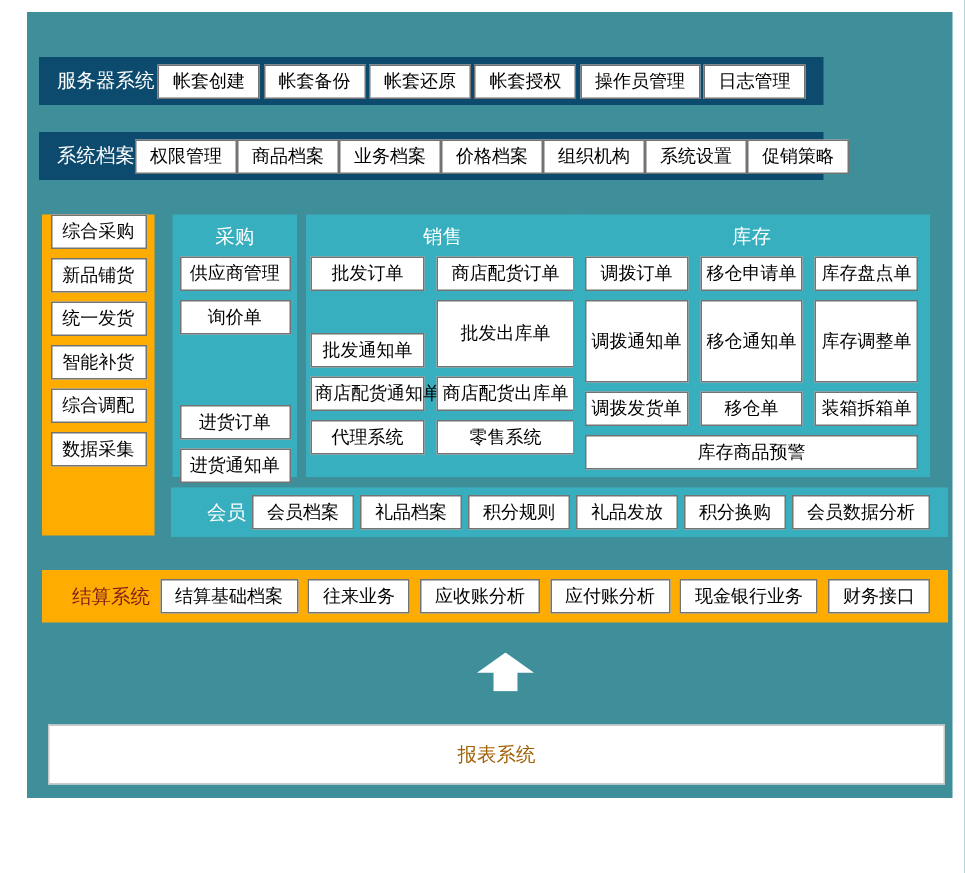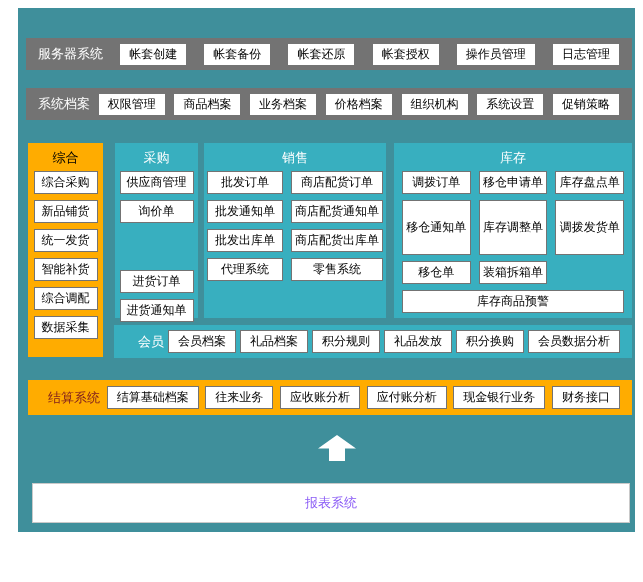--- a/index.html
+++ b/index.html
@@ -1,21 +1,21 @@
 <!DOCTYPE html>
 <html><head>
 <meta charset="utf-8">
 <style>
   * { margin:0; padding:0; box-sizing:border-box; }
   body { background:#ffffff; font-family:"DejaVu Sans", sans-serif; }
   .page { position:relative; width:643px; height:582px; background:#ffffff; overflow:hidden; }
   .canvas { position:absolute; left:18px; top:8px; width:617px; height:524px; background:#3F8F9B; }
 
   
-  .band { position:absolute; left:8px; width:606px; background:#737373;
+  .band { position:absolute; left:8px; width:523px; background:#0c4a6e;
           display:flex; align-items:center; justify-content:space-between; padding:0 12px; }
   .band-label { color:#ffffff; font-size:13px; white-space:nowrap; }
 
   .btn { background:#ffffff; border:1px solid #737373; color:#000000; font-size:12px;
          padding:3px 9px; white-space:nowrap; text-align:center; line-height:1.25; cursor:default; }
 
   
   .panel { position:absolute; top:135px; background:#38AFBF; }
   .panel-title { color:#ffffff; font-size:13px; text-align:center; padding:6px 0 4px 0; }
   .panel-orange { background:#FFAC00; }
@@ -37,21 +37,21 @@
                  background:#FFAC00; display:flex; align-items:center;
                  justify-content:space-between; padding:0 12px 0 20px; }
   .band-settle .band-label { color:#7f1d1d; }
 
   
   .arrow-up { position:absolute; left:300px; top:427px; width:38px; height:26px; background:#ffffff;
               clip-path:polygon(50% 0, 100% 52%, 71% 52%, 71% 100%, 29% 100%, 29% 52%, 0 52%); }
 
   
   .report-bar { position:absolute; left:14px; top:475px; width:598px; height:40px;
-                background:#ffffff; border:1px solid #c9c9c9; color:#8b5cf6; font-size:13px;
+                background:#ffffff; border:1px solid #c9c9c9; color:#a16207; font-size:13px;
                 display:flex; align-items:center; justify-content:center; }
 </style>
 </head>
 <body>
 
 <div class="page">
   <div class="canvas">
 
     <div class="band" style="top:30px; height:32px;">
       <span class="band-label">服务器系统</span>
@@ -68,21 +68,20 @@
       <button class="btn">权限管理</button>
       <button class="btn">商品档案</button>
       <button class="btn">业务档案</button>
       <button class="btn">价格档案</button>
       <button class="btn">组织机构</button>
       <button class="btn">系统设置</button>
       <button class="btn">促销策略</button>
     </div>
 
     <div class="panel panel-orange" style="left:10px; width:75px; height:214px;">
-      <div class="panel-title">综合</div>
       <div class="vstack">
         <button class="btn" style="width:64px; padding:3px 2px;">综合采购</button>
         <button class="btn" style="width:64px; padding:3px 2px;">新品铺货</button>
         <button class="btn" style="width:64px; padding:3px 2px;">统一发货</button>
         <button class="btn" style="width:64px; padding:3px 2px;">智能补货</button>
         <button class="btn" style="width:64px; padding:3px 2px;">综合调配</button>
         <button class="btn" style="width:64px; padding:3px 2px;">数据采集</button>
       </div>
     </div>
 
@@ -95,35 +94,36 @@
         <button class="btn" style="width:74px; padding:3px 2px;">进货通知单</button>
         <button class="btn" style="width:74px; padding:3px 2px;">进货入库单</button>
       </div>
     </div>
 
     <div class="panel" style="left:186px; width:182px; height:175px;">
       <div class="panel-title">销售</div>
       <div class="grid-sales">
         <button class="btn" style="padding:3px 2px;">批发订单</button>
         <button class="btn" style="padding:3px 2px;">商店配货订单</button>
-        <button class="btn" style="padding:3px 2px;">批发通知单</button>
+        <button class="btn" style="padding:3px 2px;margin-top:22px;">批发通知单</button>
+        <button class="btn" style="padding:3px 2px;">批发出库单</button>
         <button class="btn" style="padding:3px 2px;">商店配货通知单</button>
-        <button class="btn" style="padding:3px 2px;">批发出库单</button>
         <button class="btn" style="padding:3px 2px;">商店配货出库单</button>
         <button class="btn" style="padding:3px 2px;">代理系统</button>
         <button class="btn" style="padding:3px 2px;">零售系统</button>
       </div>
     </div>
 
-    <div class="panel" style="left:376px; width:238px; height:175px;">
+    <div class="panel" style="left:364px; width:238px; height:175px;">
       <div class="panel-title">库存</div>
       <div class="grid-inv">
         <button class="btn" style="padding:3px 2px;">调拨订单</button>
         <button class="btn" style="padding:3px 2px;">移仓申请单</button>
         <button class="btn" style="padding:3px 2px;">库存盘点单</button>
+        <button class="btn" style="padding:3px 2px;">调拨通知单</button>
         <button class="btn" style="padding:19px 2px;">移仓通知单</button>
         <button class="btn" style="padding:3px 2px;">库存调整单</button>
         <button class="btn" style="padding:3px 2px;">调拨发货单</button>
         <button class="btn" style="padding:3px 2px;">移仓单</button>
         <button class="btn" style="padding:3px 2px;">装箱拆箱单</button>
         <button class="btn wide" style="padding:3px 2px;">库存商品预警</button>
       </div>
     </div>
 
     <div class="band-member">

